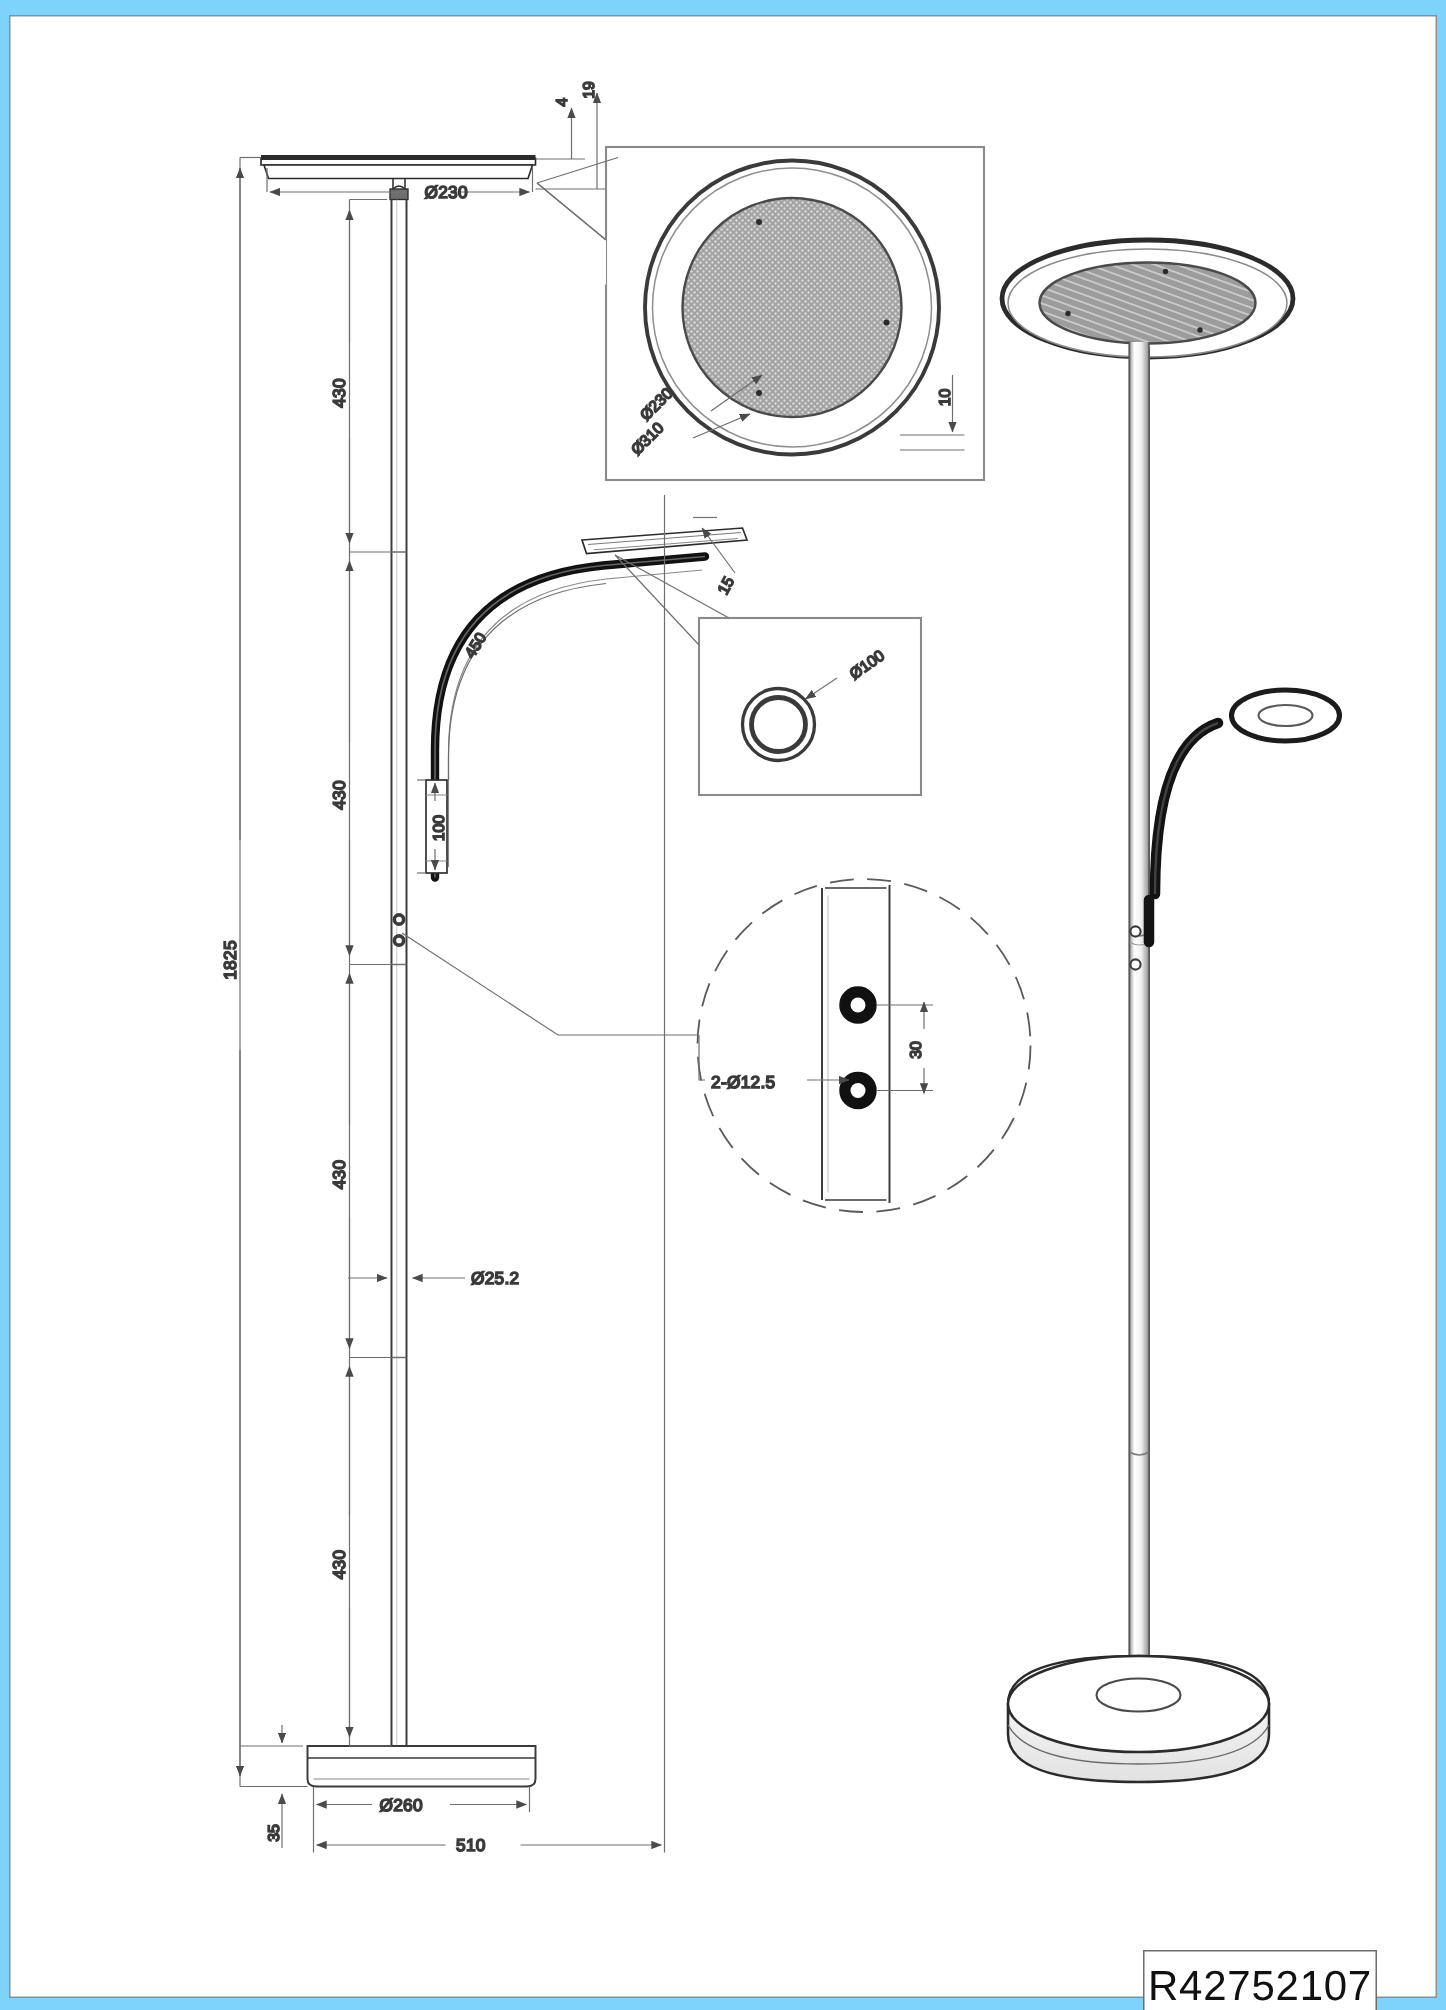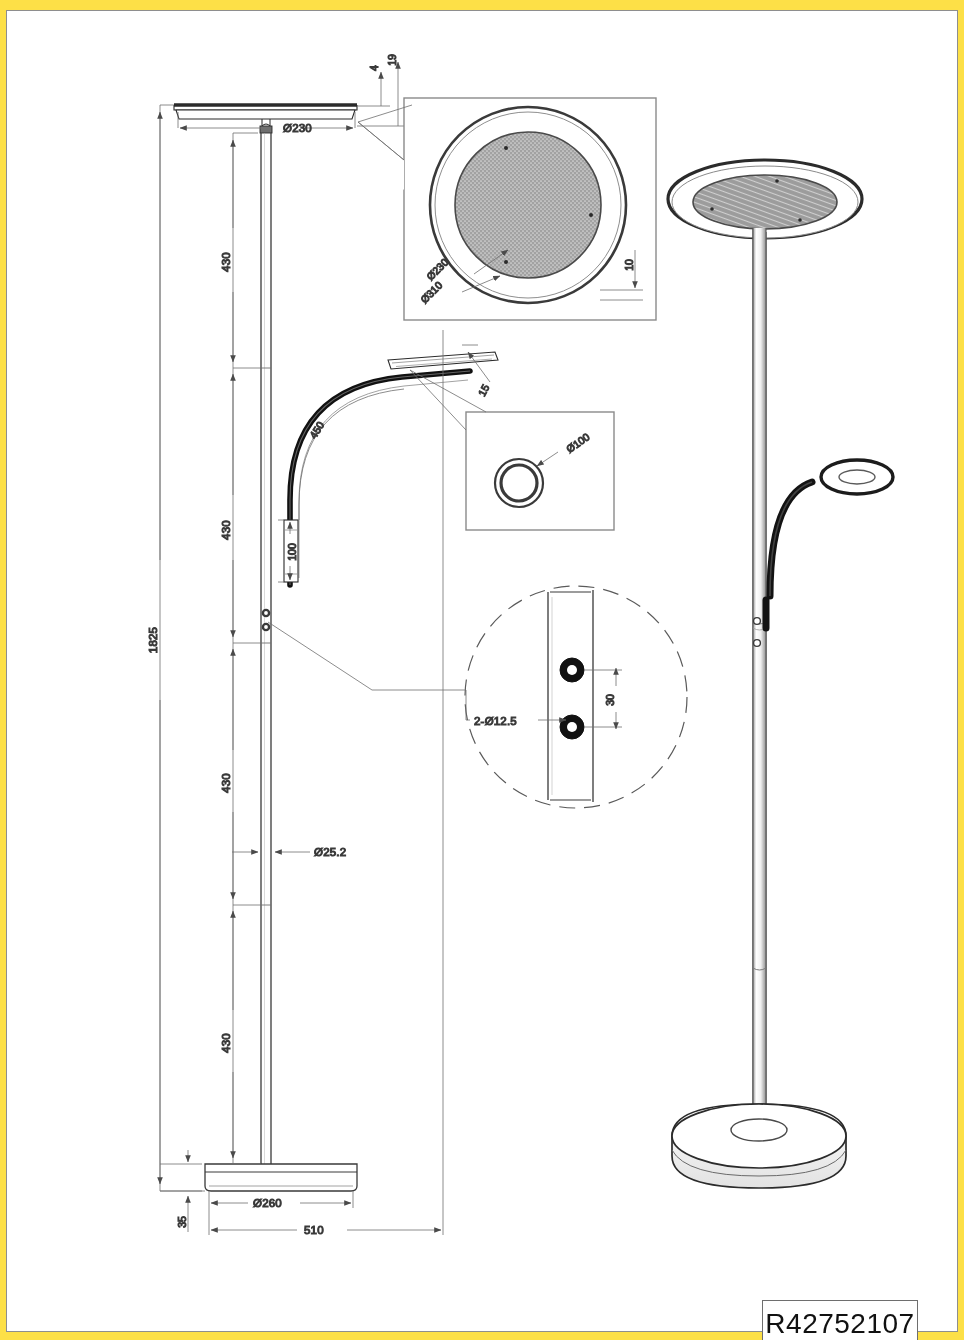--- a/index.html
+++ b/index.html
@@ -1,17 +1,17 @@
 <!DOCTYPE html>
 <html><head>
 <meta charset="utf-8">
 <style>
   html,body{margin:0;padding:0;background:#fff;}
   body{width:964px;height:1340px;font-family:"Liberation Sans",sans-serif;}
-  #sheet{position:relative;width:964px;height:1340px;background:#fde047;box-sizing:border-box;}
+  #sheet{position:relative;width:964px;height:1340px;background:#7dd3fc;box-sizing:border-box;}
   #frame{position:absolute;left:6px;top:10px;width:952px;height:1322px;border:1.5px solid #8e8e8e;box-sizing:border-box;background:#fff;}
   svg{position:absolute;left:0;top:0;}
   .dimtxt{font-family:"Liberation Sans",sans-serif;font-size:11.5px;fill:#4a4a4a;letter-spacing:.2px;}
   .dimtxt-s{font-family:"Liberation Sans",sans-serif;font-size:10.5px;fill:#4a4a4a;}
   #partbox{position:absolute;left:762px;top:1282px;width:156px;height:48px;border:1.6px solid #6e6e6e;background:#fff;
            display:flex;align-items:center;justify-content:center;box-sizing:border-box;margin-top:18px;}
   #partbox span{font-family:"Liberation Sans",sans-serif;font-size:28px;color:#111;letter-spacing:.5px;}
 </style>
 </head>
 <body>

